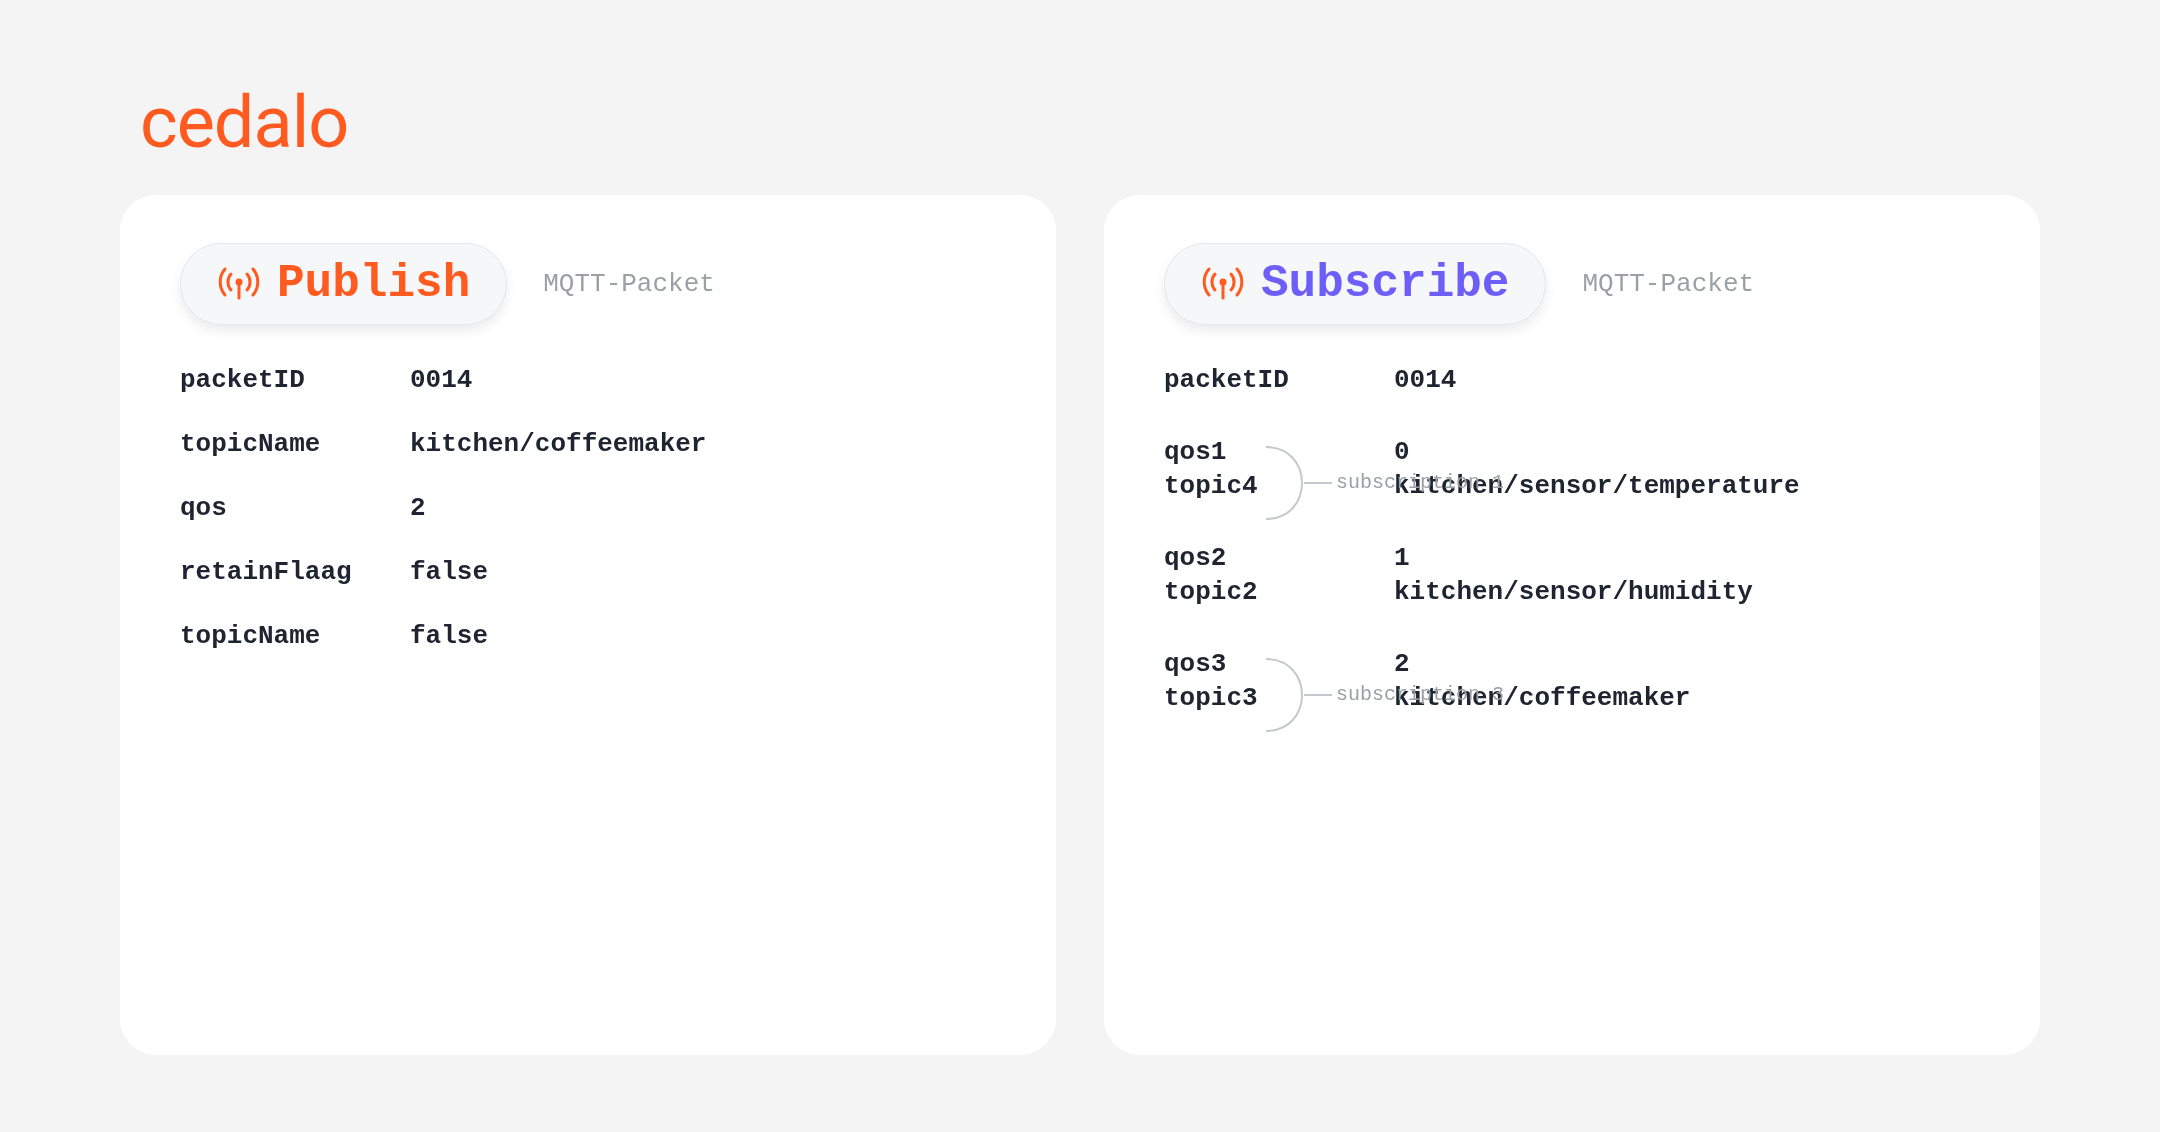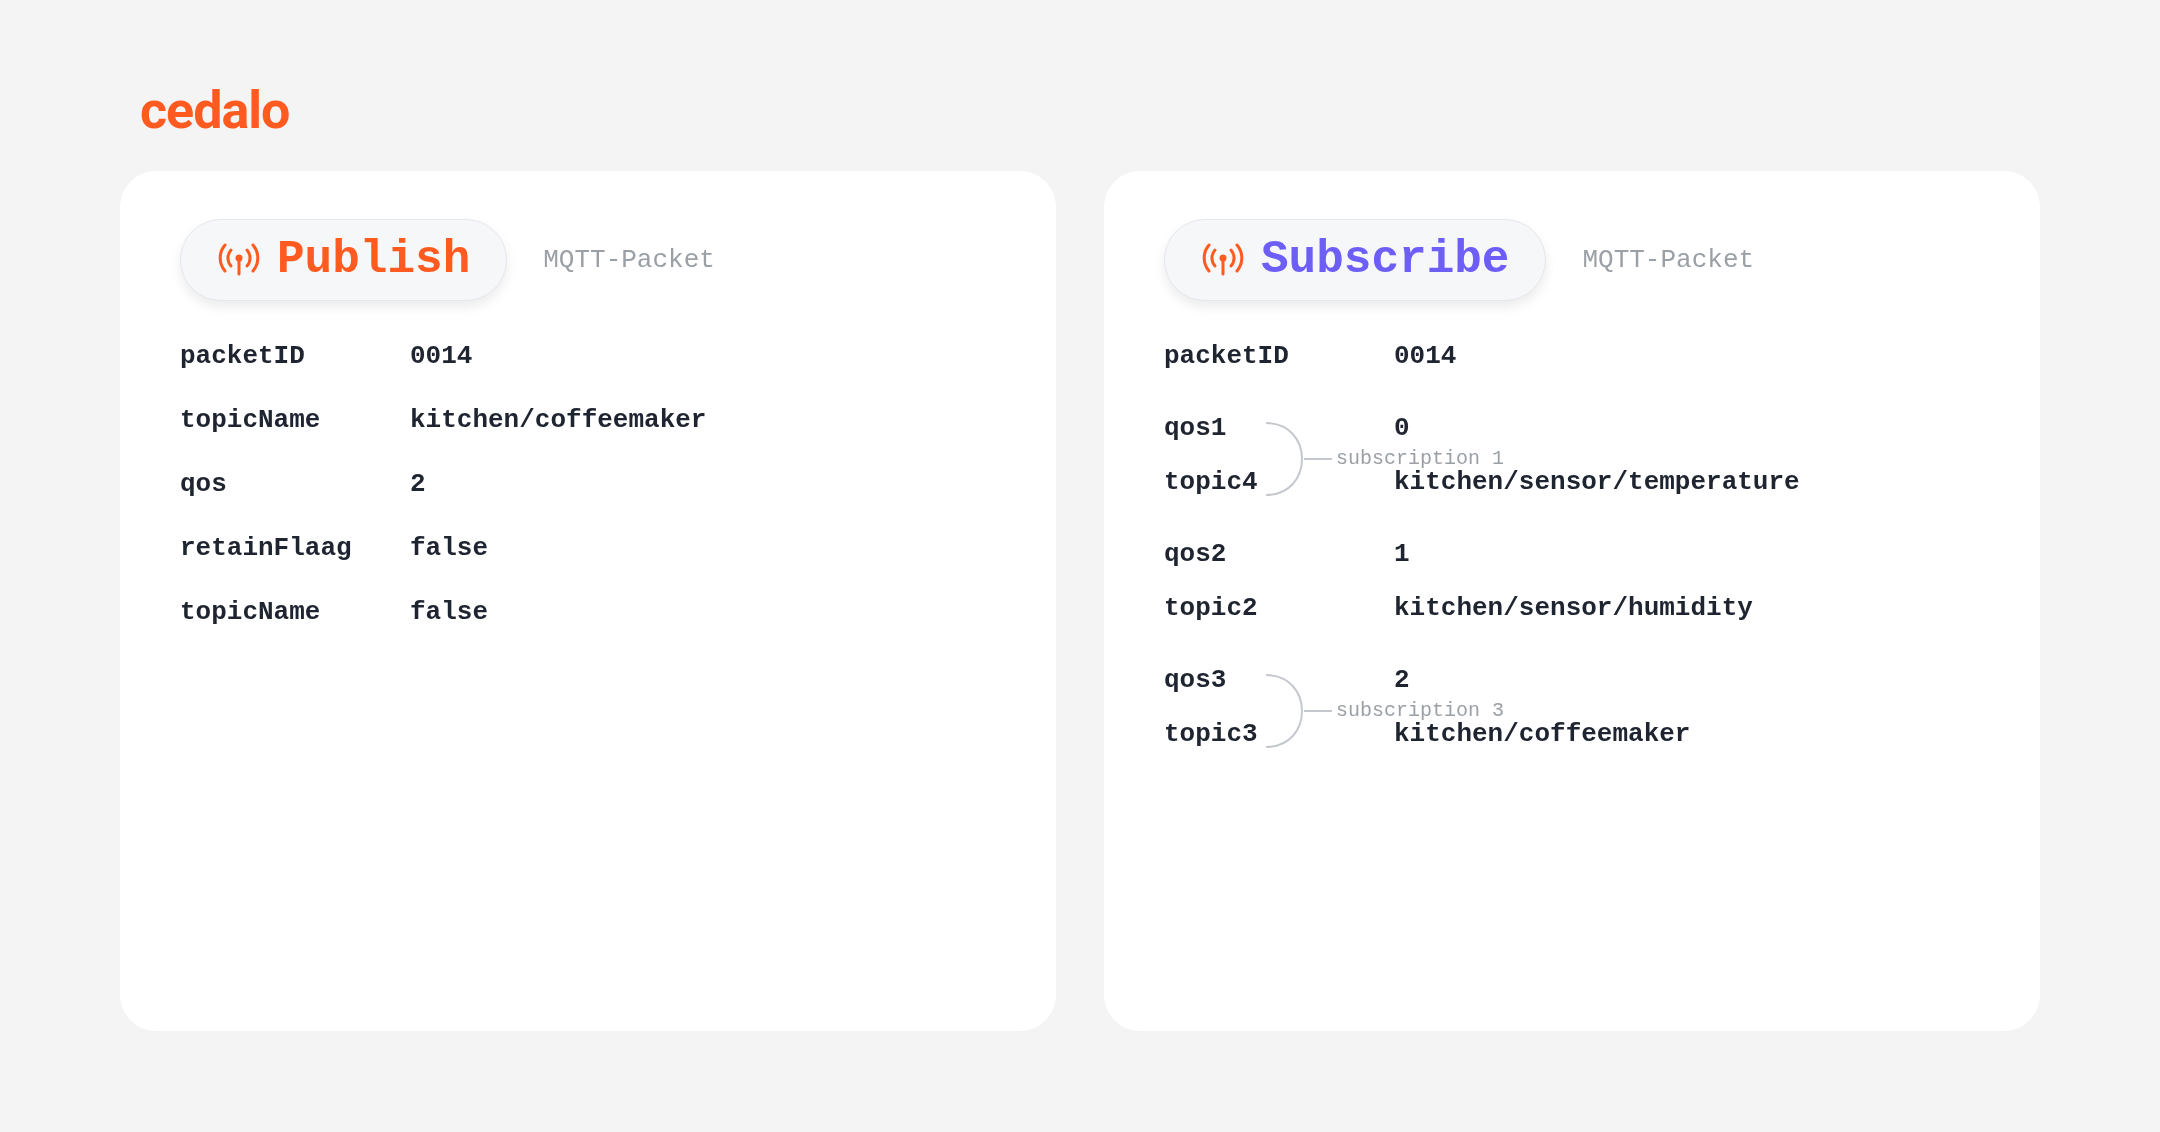--- a/index.html
+++ b/index.html
@@ -22,22 +22,22 @@
     color: var(--text);
     width: 2160px;
     min-height: 1132px;
   }
   .page {
     padding: 60px 120px 0 120px;
   }
   .logo {
     color: var(--orange);
     font-family: -apple-system, BlinkMacSystemFont, "Segoe UI", Roboto, Helvetica, Arial, sans-serif;
-    font-weight: 700;
-    font-size: 52px;
+    font-weight: 400;
+    font-size: 72px;
     letter-spacing: -1px;
     margin: 20px 0 30px 20px;
   }
   .cards {
     display: flex;
     gap: 48px;
     align-items: flex-start;
   }
   .card {
     background: var(--card-bg);
@@ -78,21 +78,21 @@
     margin: 34px 0;
     font-size: 26px;
     font-weight: bold;
   }
   .row .k { width: 230px; flex: 0 0 230px; }
   .row .v { flex: 1 1 auto; word-break: break-all; }
   .sub-block {
     position: relative;
     margin: 42px 0;
   }
-  .sub-block .row { margin: 24px 0; }
+  .sub-block .row { margin: 4px 0; }
   .sub-anno {
     position: absolute;
     top: 2px;
     left: 100px;
     width: 240px;
     height: 86px;
     pointer-events: none;
   }
   .sub-anno svg { position: absolute; left: 0; top: 0; }
   .sub-anno .label {

